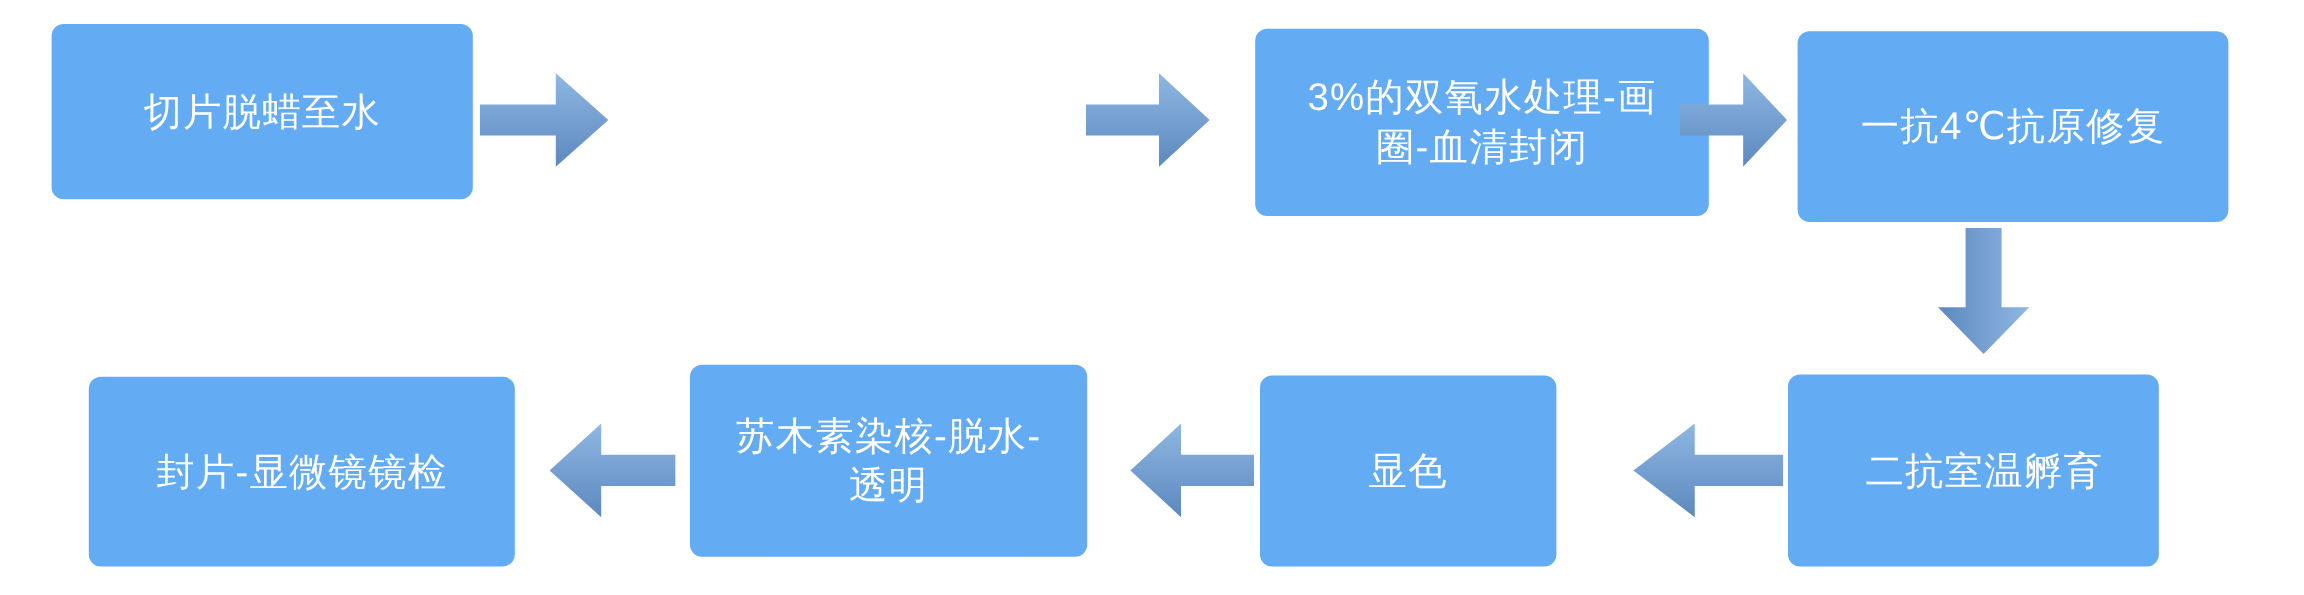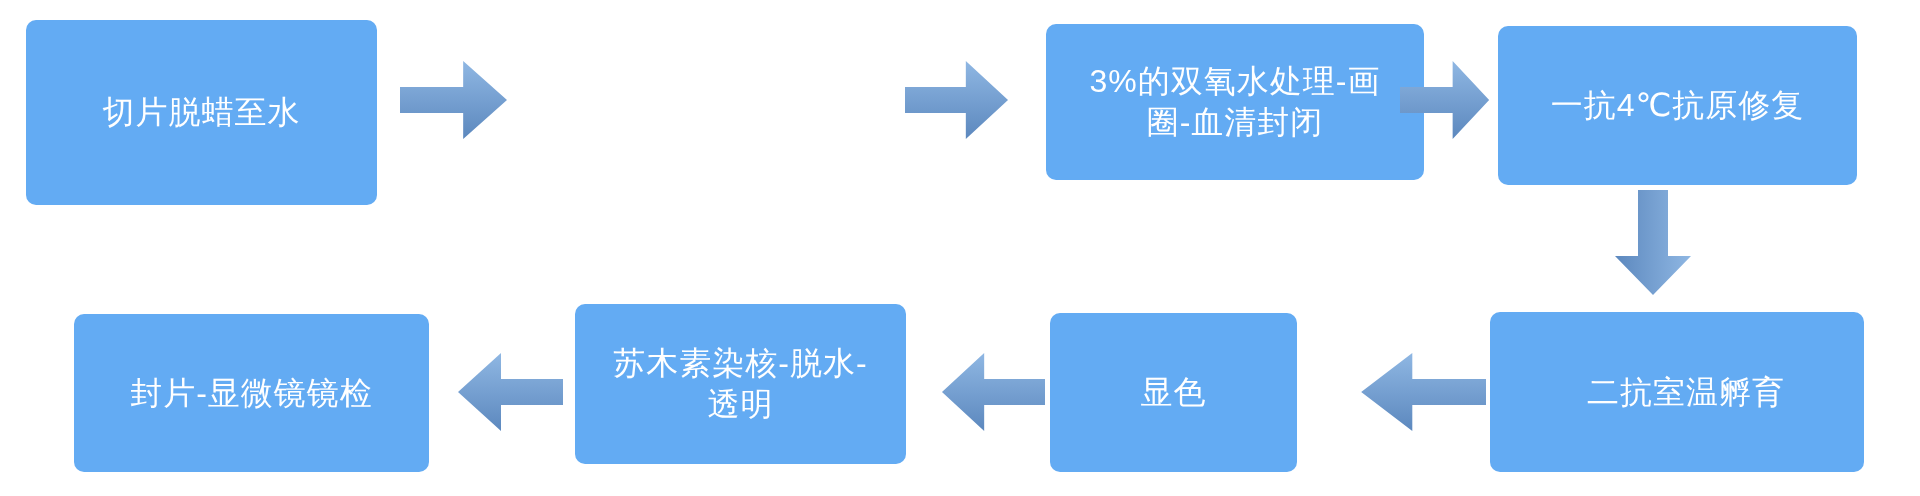--- a/index.html
+++ b/index.html
@@ -29,27 +29,27 @@
     padding: 0 24px;
     box-sizing: border-box;
     letter-spacing: 1px;
   }
   .flow-arrow {
     position: absolute;
   }
   .flow-arrow svg { display: block; width: 100%; height: 100%; }
 
   
-  #box-1 { left: 26px;   top: 20px; width: 351px; height: 185px; }
+  #box-1 { left: 43px;   top: 20px; width: 351px; height: 146px; }
   #box-2 { left: 520px;  top: 21px; width: 376px; height: 157px; }
   #box-3 { left: 1017px; top: 24px; width: 378px; height: 156px; margin-left: 29px; }
   #box-4 { left: 1498px; top: 26px; width: 359px; height: 159px; }
 
   
-  #box-5 { left: 1490px; top: 312px; width: 374px; height: 160px; padding-left: 42px; }
+  #box-5 { left: 1490px; top: 312px; width: 309px; height: 160px; padding-left: 42px; }
   #box-6 { left: 1050px; top: 313px; width: 247px; height: 159px; }
   #box-7 { left: 575px;  top: 304px; width: 331px; height: 160px; justify-content: flex-end; }
   #box-8 { left: 74px;   top: 314px; width: 355px; height: 158px; }
 
   
   #arrow-1 { left: 400px;  top: 60px; width: 108px; height: 80px; }
   #arrow-2 { left: 905px;  top: 60px; width: 104px; height: 80px; }
   #arrow-3 { left: 1400px; top: 60px; width: 90px;  height: 80px; }
 
   

